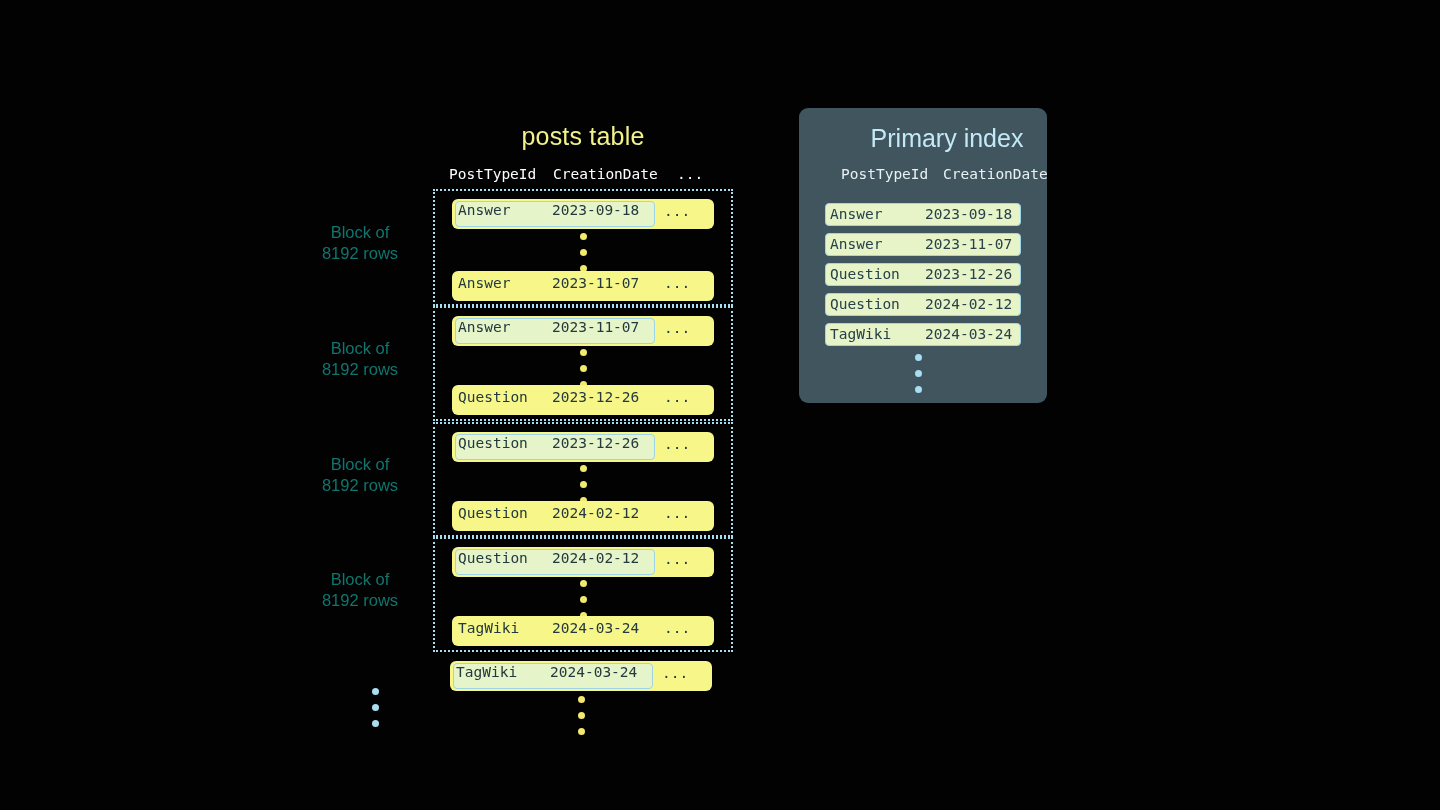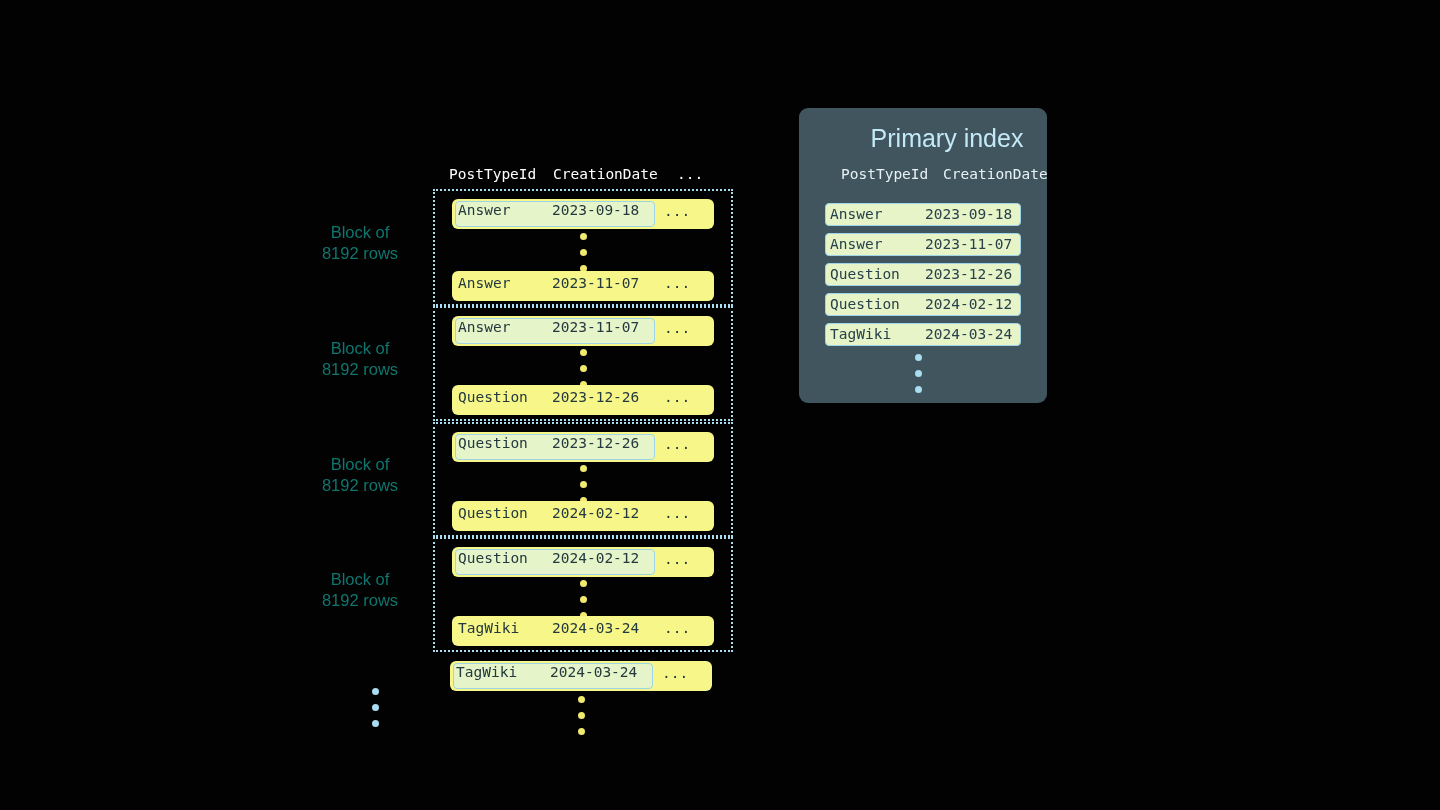--- a/index.html
+++ b/index.html
@@ -181,20 +181,21 @@
     white-space: pre;
   }
   .irow .c-type { left: 4px; }
   .irow .c-date { left: 99px; }
 </style>
 </head>
 <body>
 
 <div class="stage">
 
+  <div id="posts-table-title">posts table</div>
 
   <div id="posts-table-header">
     <span class="h-type">PostTypeId</span>
     <span class="h-date">CreationDate</span>
     <span class="h-ellip">...</span>
   </div>
 
   <div class="block" style="top:189px; height:117px;">
     <div class="prow hl" style="top:8px;">
       <div class="cellwrap"></div>

